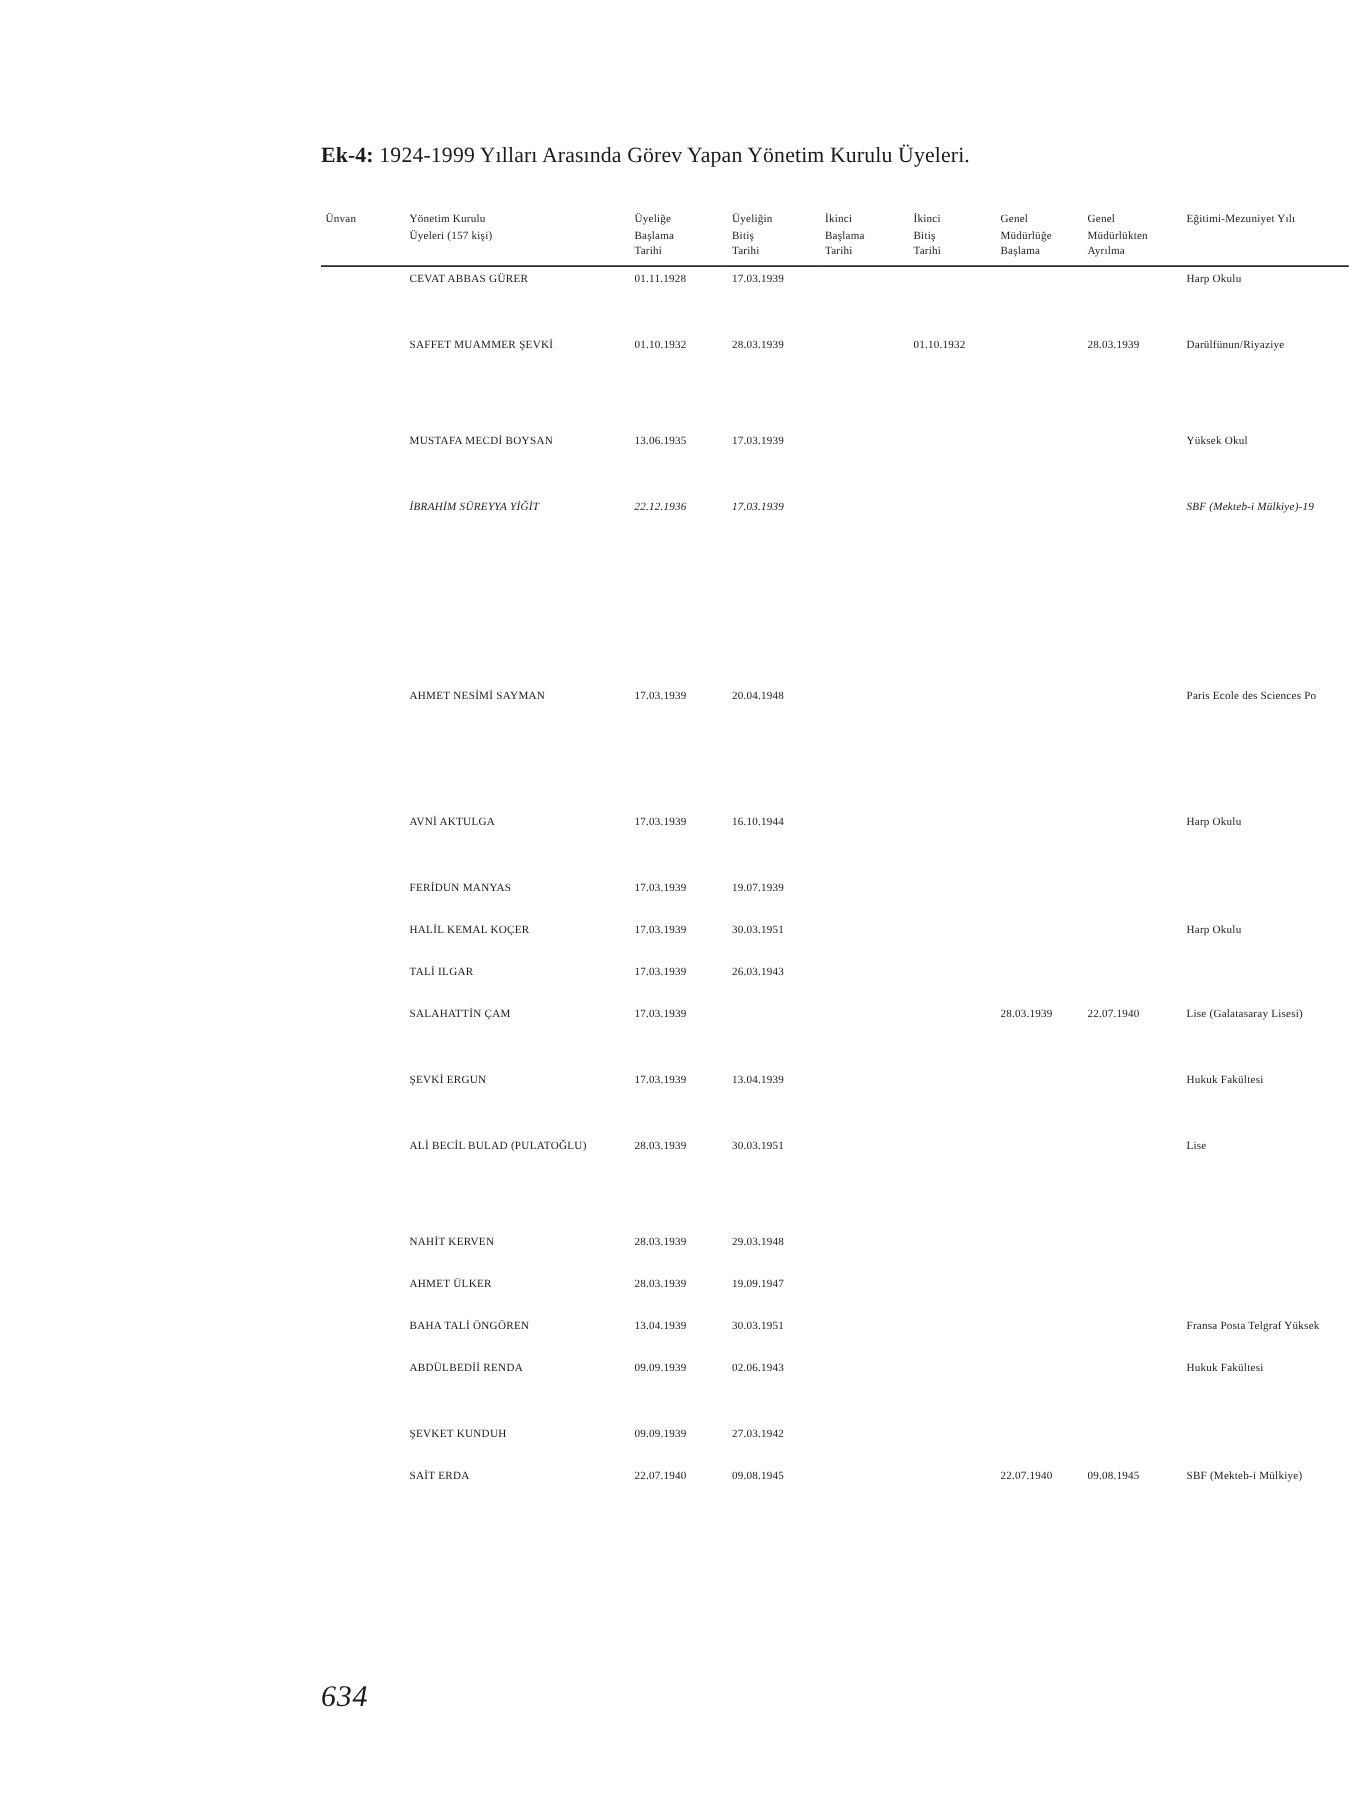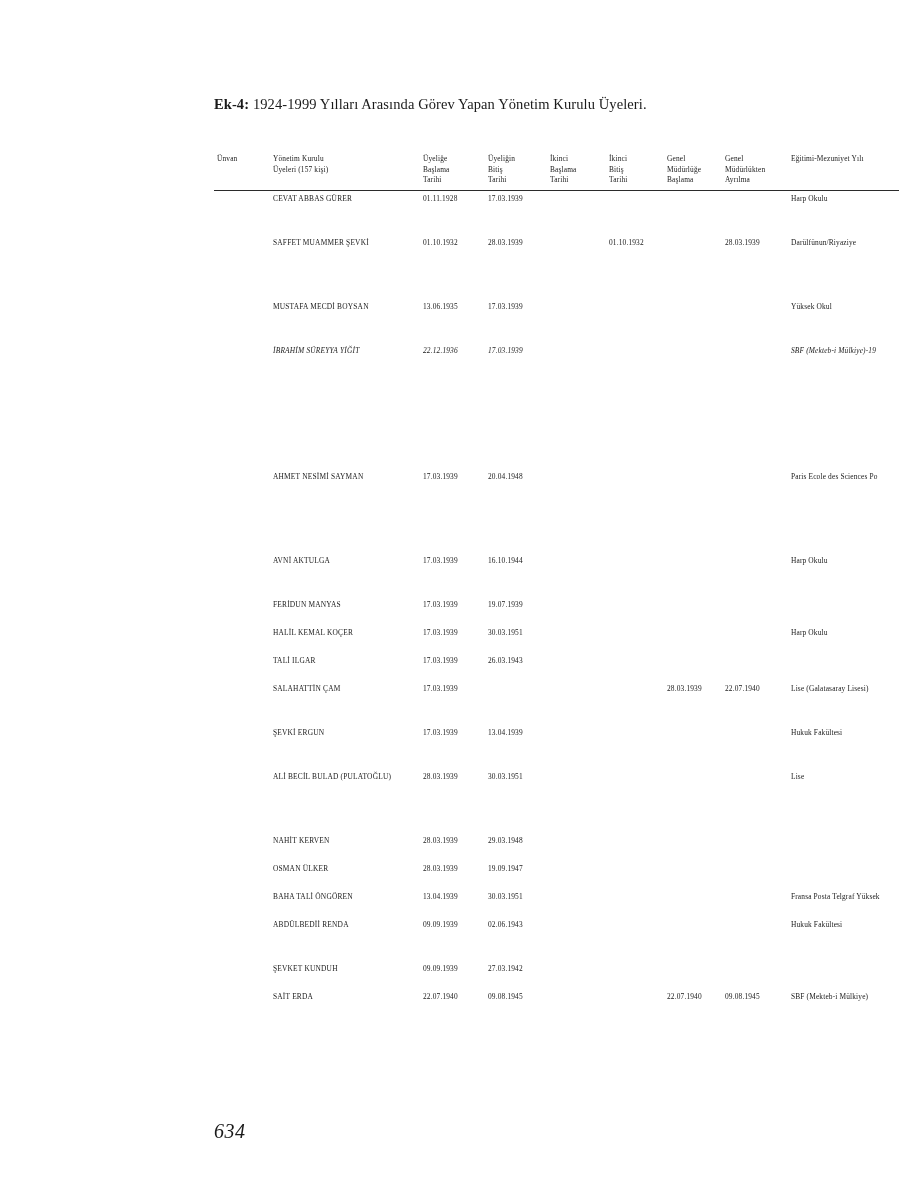--- a/index.html
+++ b/index.html
@@ -98,21 +98,21 @@
   }
   
   .h-sm td { height: 22px; }
   .h-md td { height: 38px; }
   .h-lg td { height: 58px; }
   .h-xl td { height: 120px; font-style: italic; }
   .h-xxl td { height: 78px; margin-left: 28px; }
   .clip {
     position: absolute;
     left: 214px;
-    top: 151px;
+    top: 138px;
     width: 685px;
     height: 900px;
     overflow: hidden;
   }
 </style>
 </head>
 <body>
 
 <div class="page">
 
@@ -300,21 +300,21 @@
             <td class="num">28.03.1939</td>
             <td class="num">29.03.1948</td>
             <td class="sep num"></td>
             <td class="sep num"></td>
             <td class="sep num"></td>
             <td class="sep num"></td>
             <td class="sep edu"></td>
           </tr>
           <tr class="h-sm">
             <td></td>
-            <td class="name">OSMAN ÜLKER</td>
+            <td class="name">AHMET ÜLKER</td>
             <td class="num">28.03.1939</td>
             <td class="num">19.09.1947</td>
             <td class="sep num"></td>
             <td class="sep num"></td>
             <td class="sep num"></td>
             <td class="sep num"></td>
             <td class="sep edu"></td>
           </tr>
           <tr class="h-sm">
             <td></td>

